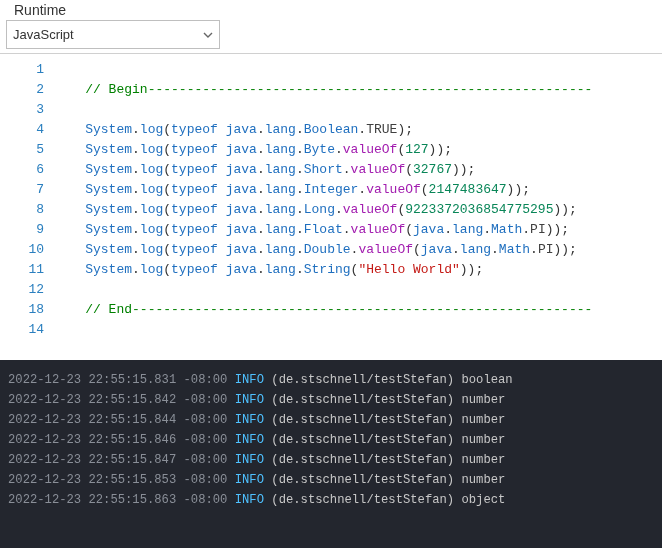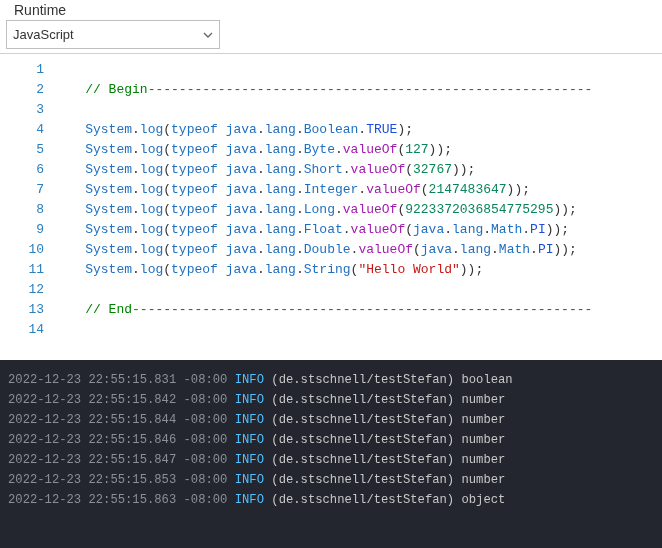--- a/index.html
+++ b/index.html
@@ -55,21 +55,21 @@
     flex: 1;
     white-space: pre;
     overflow: hidden;
   }
   .code-line {
     height: 20px;
   }
   .tok-comment { color: #008000; }
   .tok-ident   { color: #1f6fbf; }   
   .tok-keyword { color: #1f6fbf; }
-  .tok-enum    { color: #1d4ed8; }
+  .tok-enum    { color: #404040; }
   .tok-call    { color: #a21caf; }   
   .tok-number  { color: #098658; }
   .tok-string  { color: #c41a16; }
   .tok-punct   { color: #333333; }
 
   .console {
     margin-top: 20px;
     background: #23262e;
     color: #c8c8c8;
     font-family: Consolas, "Courier New", monospace;
@@ -106,21 +106,21 @@
       <div>3</div>
       <div>4</div>
       <div>5</div>
       <div>6</div>
       <div>7</div>
       <div>8</div>
       <div>9</div>
       <div>10</div>
       <div>11</div>
       <div>12</div>
-      <div>13</div>
+      <div>18</div>
       <div>14</div>
     </div>
   <div class="code" id="code"><div class="code-line"></div><div class="code-line"><span class="tok-punct">    </span><span class="tok-comment">// Begin---------------------------------------------------------</span></div><div class="code-line"></div><div class="code-line"><span class="tok-punct">    </span><span class="tok-ident">System</span><span class="tok-punct">.</span><span class="tok-ident">log</span><span class="tok-punct">(</span><span class="tok-keyword">typeof</span><span class="tok-punct"> </span><span class="tok-ident">java</span><span class="tok-punct">.</span><span class="tok-ident">lang</span><span class="tok-punct">.</span><span class="tok-ident">Boolean</span><span class="tok-punct">.</span><span class="tok-enum">TRUE</span><span class="tok-punct">);</span></div><div class="code-line"><span class="tok-punct">    </span><span class="tok-ident">System</span><span class="tok-punct">.</span><span class="tok-ident">log</span><span class="tok-punct">(</span><span class="tok-keyword">typeof</span><span class="tok-punct"> </span><span class="tok-ident">java</span><span class="tok-punct">.</span><span class="tok-ident">lang</span><span class="tok-punct">.</span><span class="tok-ident">Byte</span><span class="tok-punct">.</span><span class="tok-call">valueOf</span><span class="tok-punct">(</span><span class="tok-number">127</span><span class="tok-punct">));</span></div><div class="code-line"><span class="tok-punct">    </span><span class="tok-ident">System</span><span class="tok-punct">.</span><span class="tok-ident">log</span><span class="tok-punct">(</span><span class="tok-keyword">typeof</span><span class="tok-punct"> </span><span class="tok-ident">java</span><span class="tok-punct">.</span><span class="tok-ident">lang</span><span class="tok-punct">.</span><span class="tok-ident">Short</span><span class="tok-punct">.</span><span class="tok-call">valueOf</span><span class="tok-punct">(</span><span class="tok-number">32767</span><span class="tok-punct">));</span></div><div class="code-line"><span class="tok-punct">    </span><span class="tok-ident">System</span><span class="tok-punct">.</span><span class="tok-ident">log</span><span class="tok-punct">(</span><span class="tok-keyword">typeof</span><span class="tok-punct"> </span><span class="tok-ident">java</span><span class="tok-punct">.</span><span class="tok-ident">lang</span><span class="tok-punct">.</span><span class="tok-ident">Integer</span><span class="tok-punct">.</span><span class="tok-call">valueOf</span><span class="tok-punct">(</span><span class="tok-number">2147483647</span><span class="tok-punct">));</span></div><div class="code-line"><span class="tok-punct">    </span><span class="tok-ident">System</span><span class="tok-punct">.</span><span class="tok-ident">log</span><span class="tok-punct">(</span><span class="tok-keyword">typeof</span><span class="tok-punct"> </span><span class="tok-ident">java</span><span class="tok-punct">.</span><span class="tok-ident">lang</span><span class="tok-punct">.</span><span class="tok-ident">Long</span><span class="tok-punct">.</span><span class="tok-call">valueOf</span><span class="tok-punct">(</span><span class="tok-number">9223372036854775295</span><span class="tok-punct">));</span></div><div class="code-line"><span class="tok-punct">    </span><span class="tok-ident">System</span><span class="tok-punct">.</span><span class="tok-ident">log</span><span class="tok-punct">(</span><span class="tok-keyword">typeof</span><span class="tok-punct"> </span><span class="tok-ident">java</span><span class="tok-punct">.</span><span class="tok-ident">lang</span><span class="tok-punct">.</span><span class="tok-ident">Float</span><span class="tok-punct">.</span><span class="tok-call">valueOf</span><span class="tok-punct">(</span><span class="tok-ident">java</span><span class="tok-punct">.</span><span class="tok-ident">lang</span><span class="tok-punct">.</span><span class="tok-ident">Math</span><span class="tok-punct">.</span><span class="tok-enum">PI</span><span class="tok-punct">));</span></div><div class="code-line"><span class="tok-punct">    </span><span class="tok-ident">System</span><span class="tok-punct">.</span><span class="tok-ident">log</span><span class="tok-punct">(</span><span class="tok-keyword">typeof</span><span class="tok-punct"> </span><span class="tok-ident">java</span><span class="tok-punct">.</span><span class="tok-ident">lang</span><span class="tok-punct">.</span><span class="tok-ident">Double</span><span class="tok-punct">.</span><span class="tok-call">valueOf</span><span class="tok-punct">(</span><span class="tok-ident">java</span><span class="tok-punct">.</span><span class="tok-ident">lang</span><span class="tok-punct">.</span><span class="tok-ident">Math</span><span class="tok-punct">.</span><span class="tok-enum">PI</span><span class="tok-punct">));</span></div><div class="code-line"><span class="tok-punct">    </span><span class="tok-ident">System</span><span class="tok-punct">.</span><span class="tok-ident">log</span><span class="tok-punct">(</span><span class="tok-keyword">typeof</span><span class="tok-punct"> </span><span class="tok-ident">java</span><span class="tok-punct">.</span><span class="tok-ident">lang</span><span class="tok-punct">.</span><span class="tok-ident">String</span><span class="tok-punct">(</span><span class="tok-string">"Hello World"</span><span class="tok-punct">));</span></div><div class="code-line"></div><div class="code-line"><span class="tok-punct">    </span><span class="tok-comment">// End-----------------------------------------------------------</span></div><div class="code-line"></div></div>
 </div>
 
 <div class="console" id="console">
     <div class="console-line"><span class="con-time">2022-12-23 22:55:15.831 -08:00 </span><span class="con-level">INFO</span><span class="con-src"> (de.stschnell/testStefan) </span><span class="con-msg">boolean</span></div>
     <div class="console-line"><span class="con-time">2022-12-23 22:55:15.842 -08:00 </span><span class="con-level">INFO</span><span class="con-src"> (de.stschnell/testStefan) </span><span class="con-msg">number</span></div>
     <div class="console-line"><span class="con-time">2022-12-23 22:55:15.844 -08:00 </span><span class="con-level">INFO</span><span class="con-src"> (de.stschnell/testStefan) </span><span class="con-msg">number</span></div>
     <div class="console-line"><span class="con-time">2022-12-23 22:55:15.846 -08:00 </span><span class="con-level">INFO</span><span class="con-src"> (de.stschnell/testStefan) </span><span class="con-msg">number</span></div>

